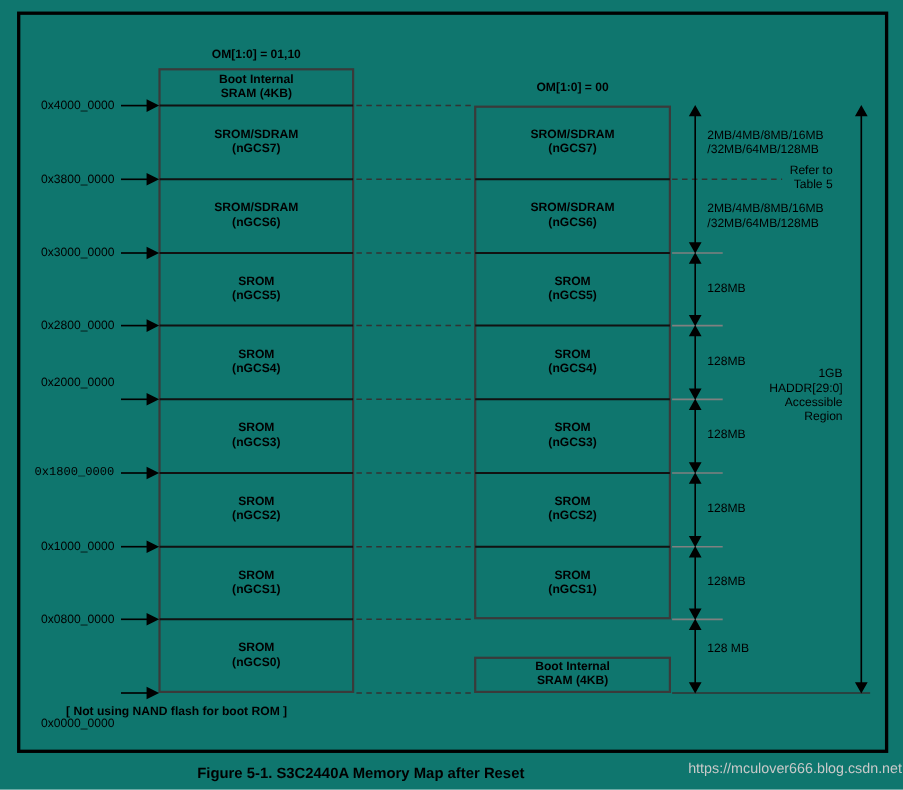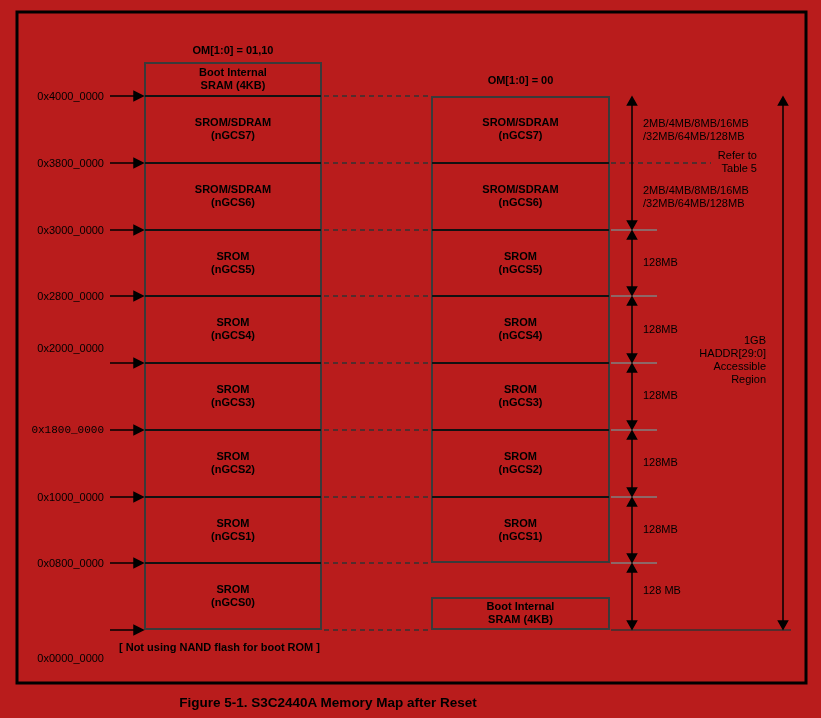--- a/index.html
+++ b/index.html
@@ -1,25 +1,25 @@
 <!DOCTYPE html>
 <html><head>
 <meta charset="utf-8">
 <style>
   html,body{margin:0;padding:0;background:#ffffff;}
-  .page{position:relative;width:821px;height:718px;background:#b91c1c;overflow:hidden;
+  .page{position:relative;width:821px;height:718px;background:#0f766e;overflow:hidden;
         font-family:"Liberation Sans",sans-serif;color:#000;}
   .overlay{position:absolute;left:0;top:0;width:821px;height:718px;}
   .txt{position:absolute;}
   .blk{font-weight:bold;font-size:11px;line-height:13px;text-align:center;}
   .addr{font-size:11px;line-height:12px;text-align:right;width:86px;left:18px;}
   .ann{font-size:11px;line-height:13px;text-align:left;}
   .ann-r{font-size:11px;line-height:13px;text-align:right;}
   .om{font-weight:bold;font-size:11px;line-height:13px;text-align:center;}
-  .footerlbl{font-weight:bold;font-size:11px;line-height:13px;text-align:right;}
+  .footerlbl{font-weight:bold;font-size:11px;line-height:13px;text-align:left;}
   .caption{font-weight:bold;font-size:13.5px;line-height:15px;text-align:center;left:0;width:656px;top:695px;}
   .watermark{font-size:13px;line-height:15px;color:#c9c9c9;left:570px;top:691px;width:250px;text-align:right;}
 </style>
 </head>
 <body>
 
 <div class="page">
 
   <svg class="overlay" width="821" height="718" viewBox="0 0 821 718" xmlns="http://www.w3.org/2000/svg">
 
@@ -260,15 +260,16 @@
   <div class="txt ann" style="left:643px;top:584px;">128 MB</div>
   <div class="txt ann-r" style="left:646px;top:334px;width:120px;">
       <div>1GB</div>
       <div>HADDR[29:0]</div>
       <div>Accessible</div>
       <div>Region</div>
     </div>
 
   <div class="txt footerlbl" style="left:60px;top:641px;width:260px;">[ Not using NAND flash for boot ROM ]</div>
 
+  <div class="txt watermark">https://mculover666.blog.csdn.net</div>
   <div class="txt caption">Figure 5-1. S3C2440A Memory Map after Reset</div>
 
 </div>
 
 </body></html>

